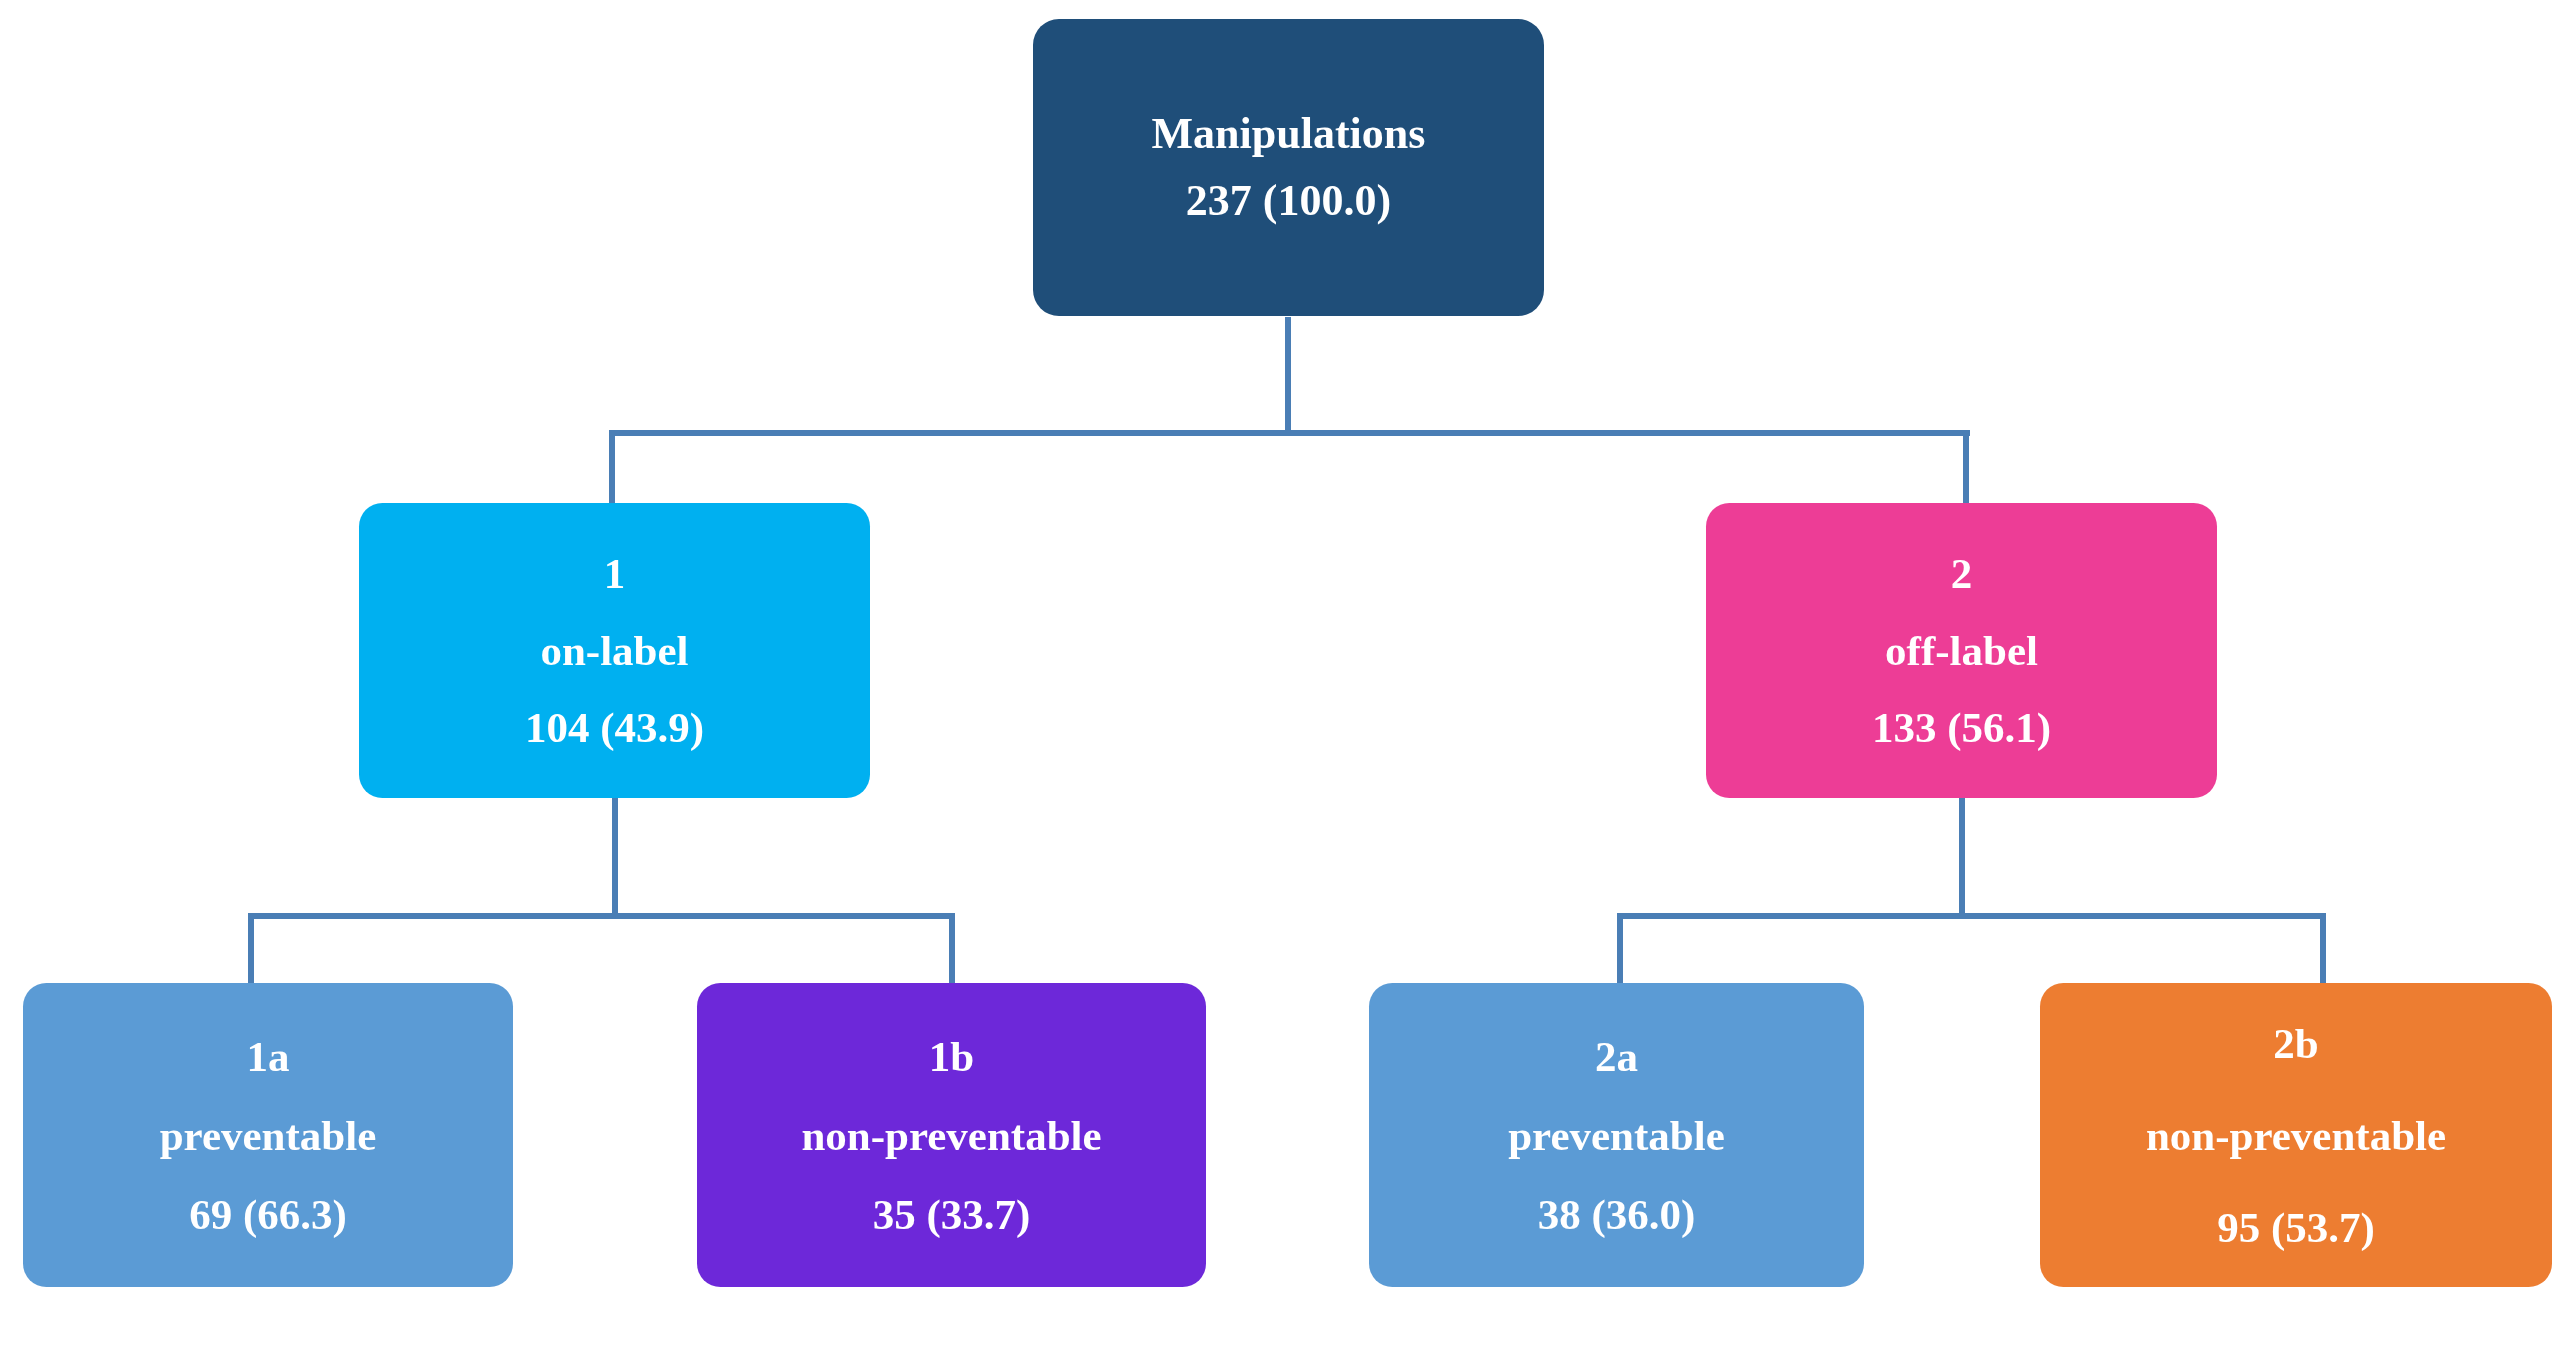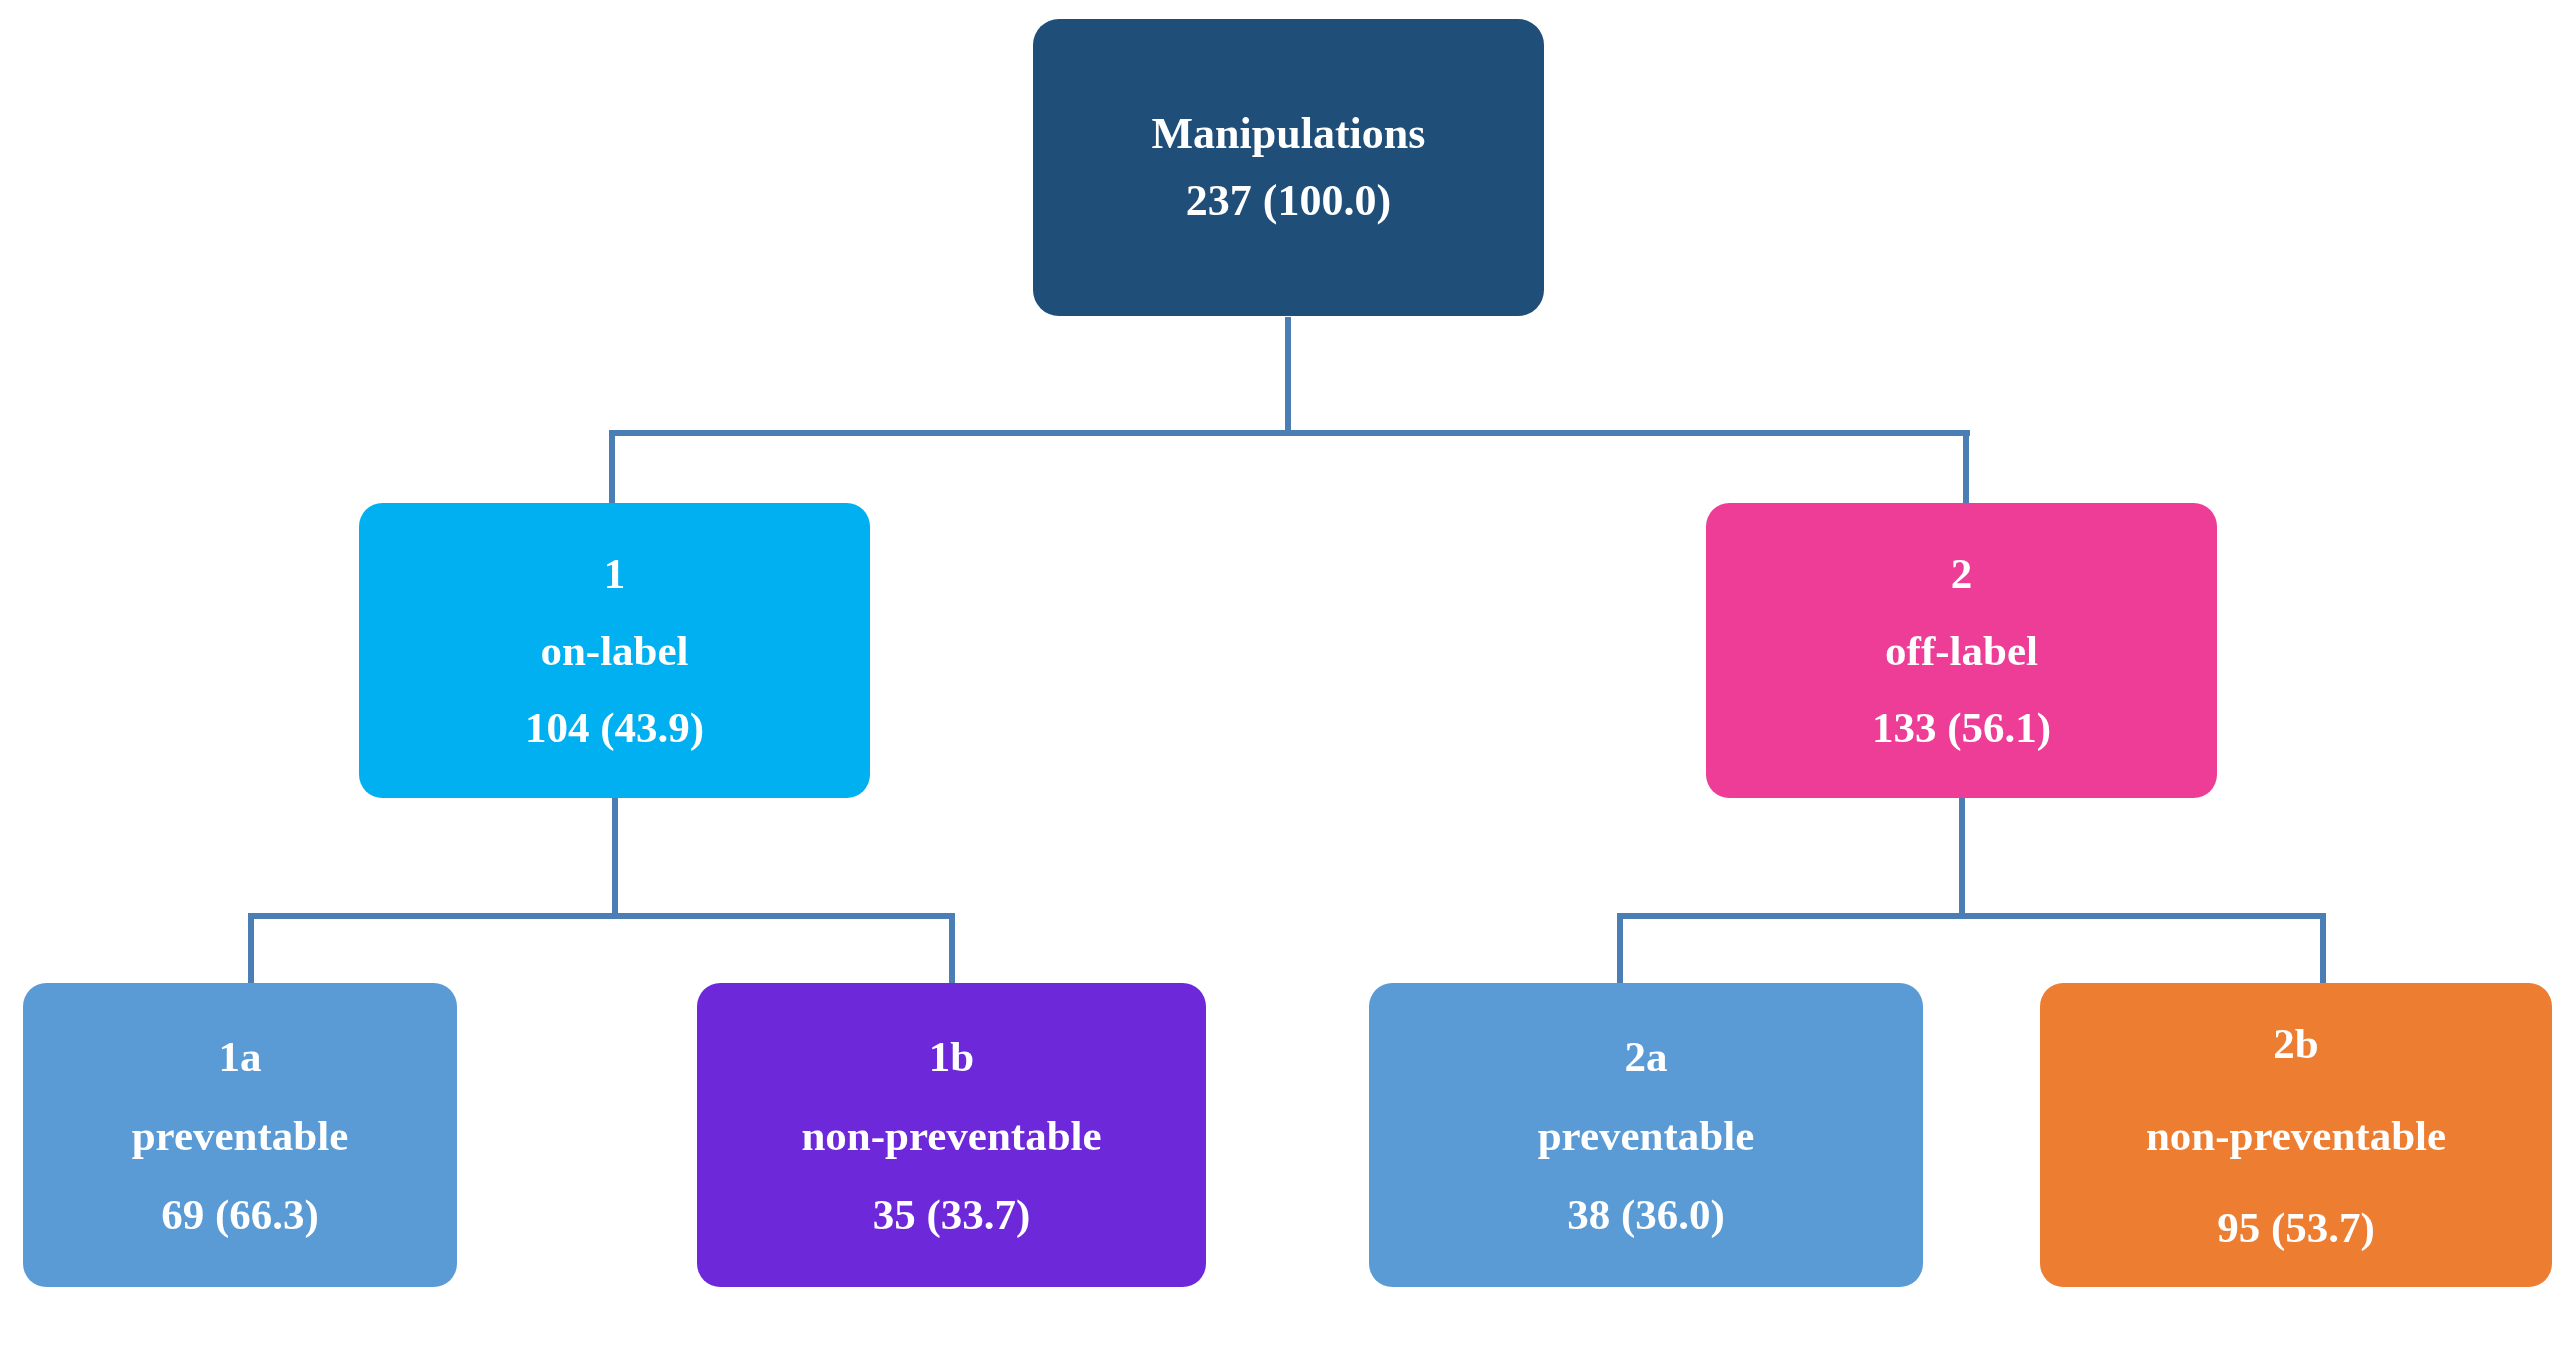--- a/index.html
+++ b/index.html
@@ -66,23 +66,23 @@
   #node-1 { left: 359px;  background: #00B0F0; }
   #node-2 { left: 1706px; background: #ED3D96; }
 
   
   .node-l3 {
     top: 983px;
     height: 304px;
     font-size: 43px;
   }
   .node-l3 .ln { margin: 18px 0; }
-  #node-1a { left: 23px;   width: 434px; background: #5B9BD5; }
+  #node-1a { left: 23px;   width: 490px; background: #5B9BD5; }
   #node-1b { left: 697px; width: 509px; background: #6d28d9; }
-  #node-2a { left: 1369px; width: 554px; background: #5B9BD5; align-items: center; }
+  #node-2a { left: 1369px; width: 495px; background: #5B9BD5; align-items: center; }
   #node-2b { left: 2040px; width: 512px; background: #ED7D31; gap: 13px; }
 </style>
 </head>
 <body>
 
 <div id="canvas">
 
   <div class="conn conn-v" style="left:1285px; top:317px; height:116px;"></div>
   <div class="conn conn-h" style="left:609px; top:430px; width:1361px;"></div>
   <div class="conn conn-v" style="left:609px; top:430px; height:76px;"></div>

